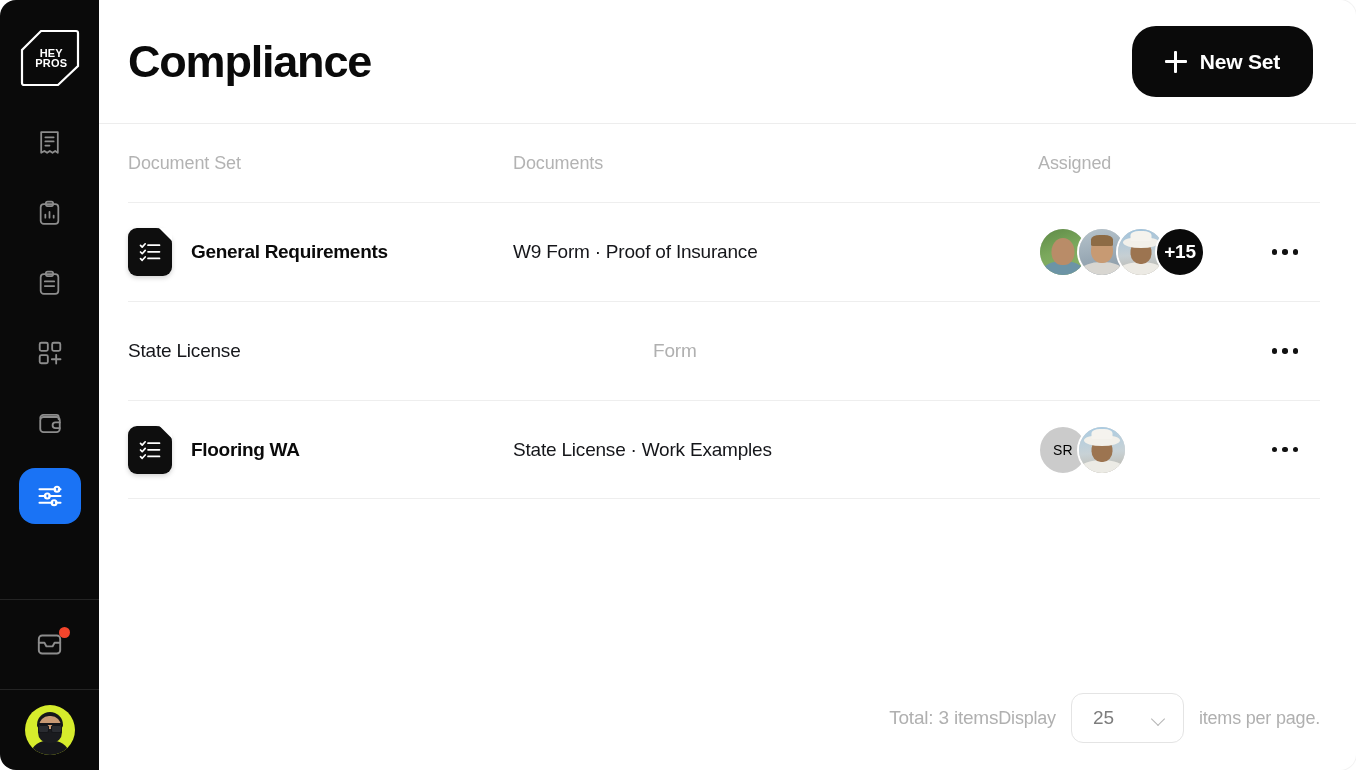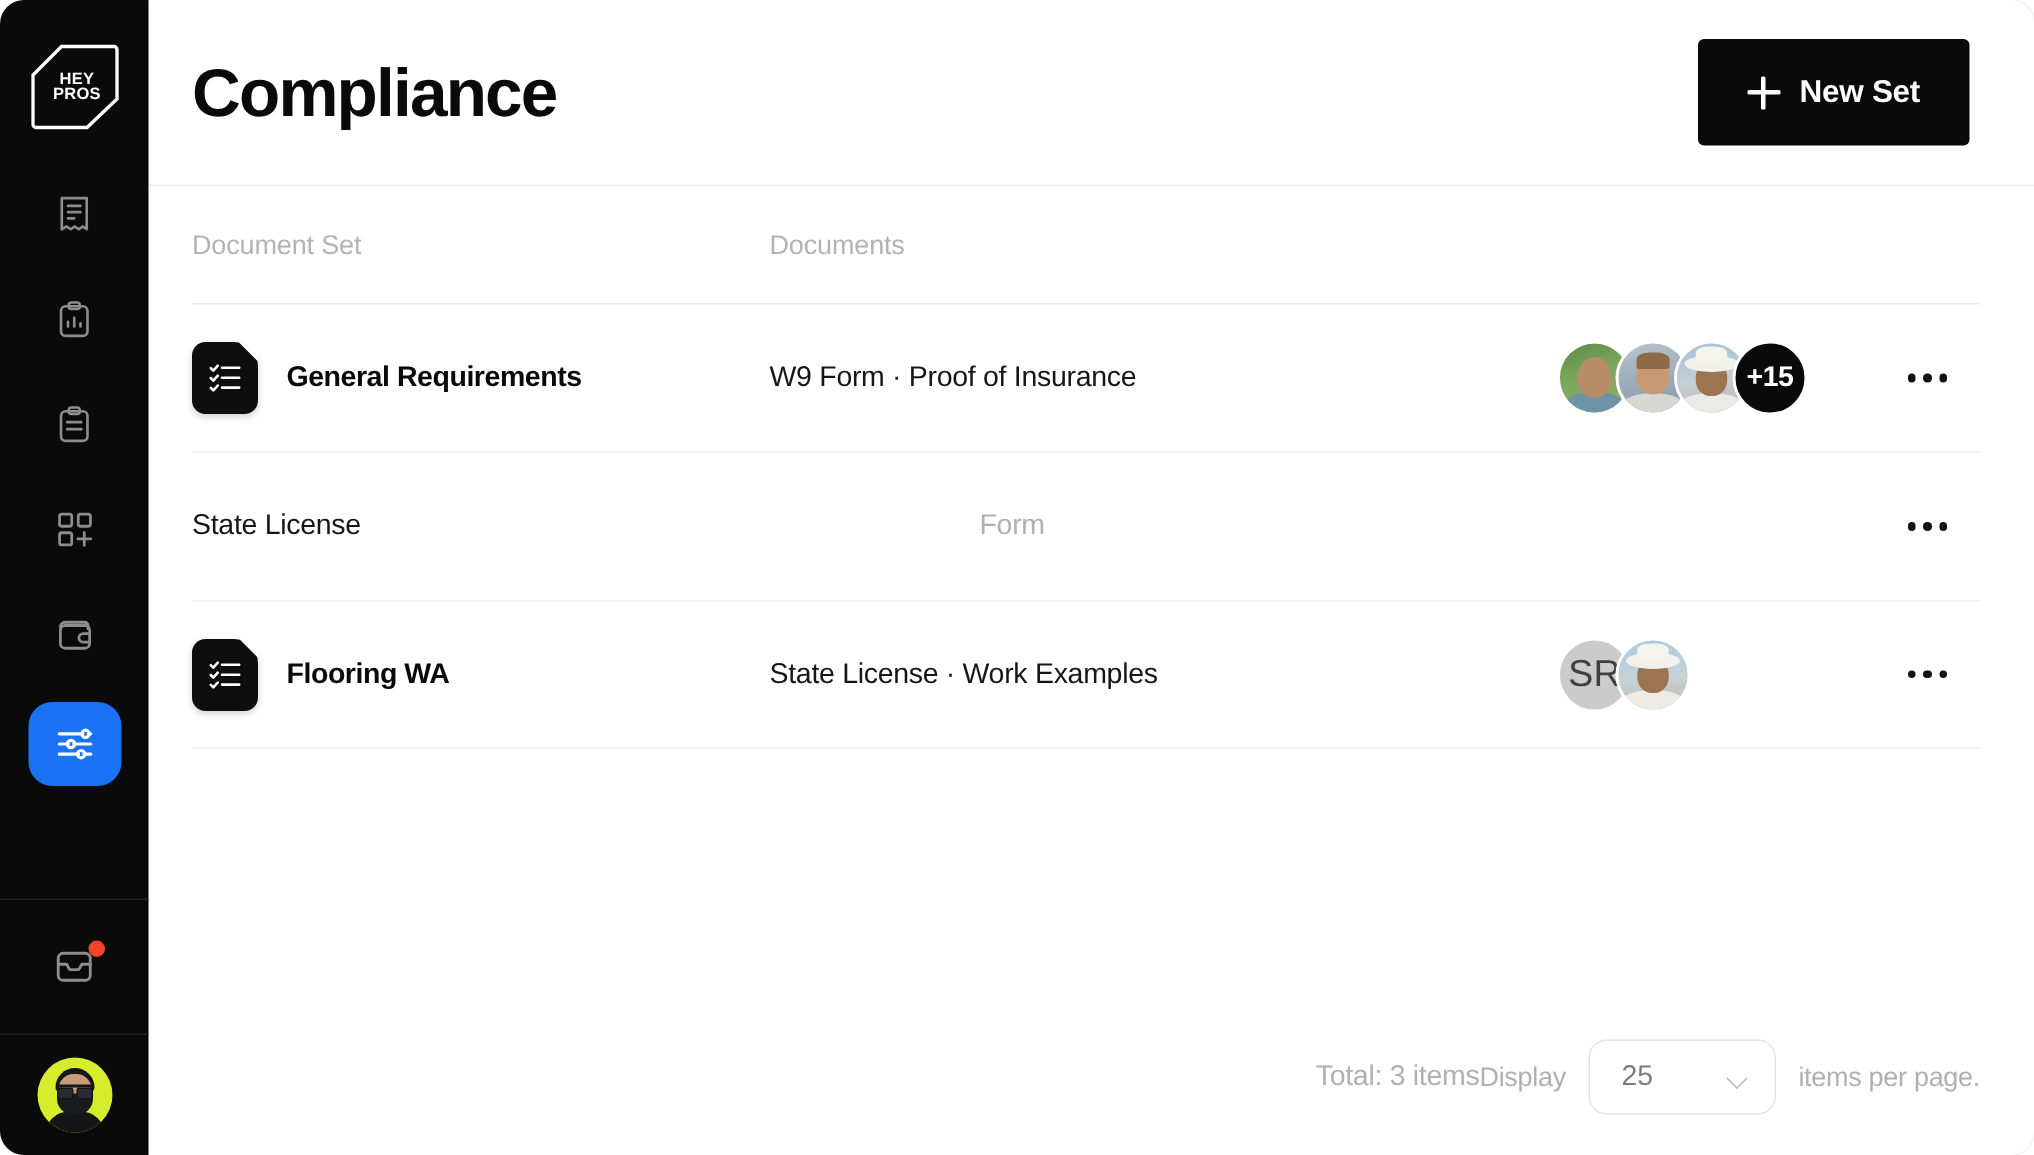--- a/index.html
+++ b/index.html
@@ -169,21 +169,21 @@
     letter-spacing: -1.2px;
     color: #0a0a0a;
   }
   .new-set-btn {
     display: inline-flex;
     align-items: center;
     gap: 13px;
     background: #0a0a0a;
     color: #ffffff;
     border: none;
-    border-radius: 4px;
+    border-radius: 24px;
     height: 71px;
     padding: 0 33px;
     font-size: 21px;
     font-weight: 700;
     font-family: "Liberation Sans", sans-serif;
     cursor: pointer;
     letter-spacing: -0.2px;
   }
   .plus-icon {
     display: inline-block;
@@ -282,23 +282,23 @@
   .av-more {
     background: #0a0a0a;
     color: #ffffff;
     display: flex; align-items: center; justify-content: center;
     font-size: 19px;
     font-weight: 700;
     letter-spacing: -0.3px;
   }
   .av-initials {
     background: #cbcbcb;
-    color: #404040;
-    display: flex; align-items: center; justify-content: center;
-    font-size: 25px;
+    color: #000000;
+    display: flex; align-items: center; justify-content: center;
+    font-size: 14px;
     font-weight: 500;
     letter-spacing: 0.2px;
   }
   
   .ph { position: absolute; inset: 0; }
   .ph-bg { position: absolute; inset: 0; }
   .ph-head {
     position: absolute; left: 50%; transform: translateX(-50%);
     border-radius: 50% 50% 45% 45%;
   }
@@ -347,21 +347,21 @@
     display: flex;
     align-items: center;
     gap: 15px;
   }
   .pager-label {
     font-size: 18px;
     color: #b0b0b0;
     letter-spacing: -0.2px;
   }
   .select-box {
-    width: 125px; height: 50px;
+    width: 113px; height: 50px;
     border: 1px solid #e4e4e4;
     border-radius: 12px;
     display: flex;
     align-items: center;
     justify-content: space-between;
     padding: 0 17px 0 21px;
     cursor: pointer;
     background: #fff;
   }
   .select-value {
@@ -484,20 +484,21 @@
         <span class="plus-icon"></span>
         <span>New Set</span>
       </button>
     </header>
 
     <section class="table-area">
 
       <div class="t-row t-head">
         <div class="col-set">Document Set</div>
         <div class="col-docs">Documents</div>
+        <div class="col-assigned">Assigned</div>
         <div class="col-menu"></div>
       </div>
 
       <div class="t-row t-body-row">
         <div class="col-set set-cell">
           <span class="doc-icon">
             <span class="corner"></span>
             <svg width="22" height="22" viewBox="0 0 22 22" fill="none" stroke="#ffffff" stroke-width="1.7" stroke-linecap="round" stroke-linejoin="round">
               <path d="M1.5 4.4 l1.7 1.7 l3 -3.3"></path>
               <path d="M1.5 11 l1.7 1.7 l3 -3.3"></path>

